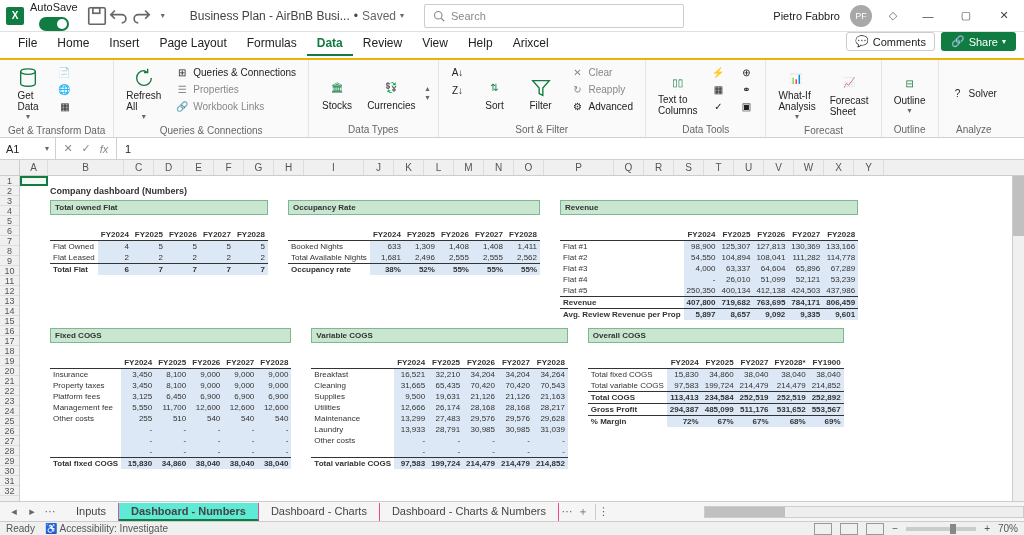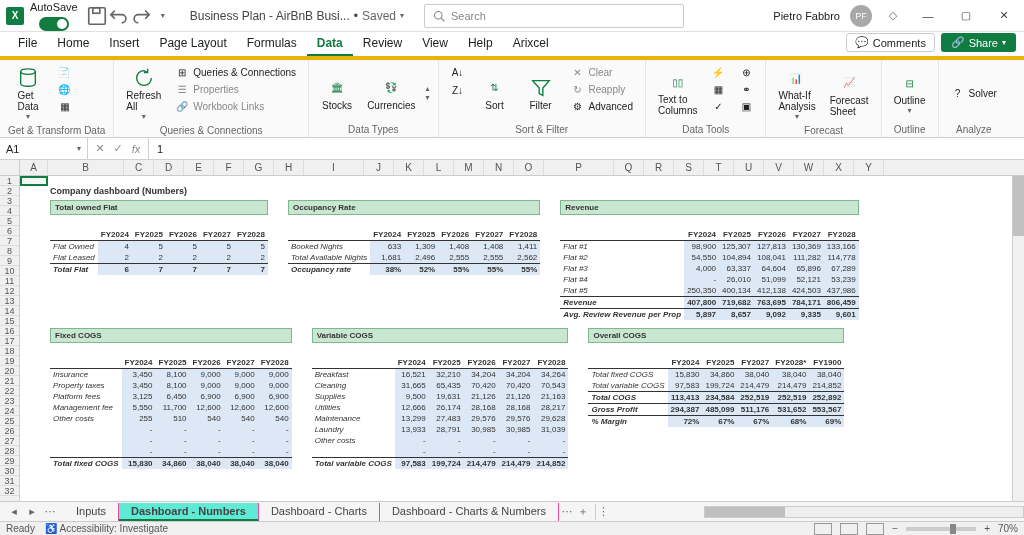--- a/index.html
+++ b/index.html
@@ -13,21 +13,21 @@
 .toggle::after{content:"";position:absolute;width:10px;height:10px;background:#fff;border-radius:50%;top:2px;right:2px;}
 .qat-btn { width:22px; height:22px; display:flex; align-items:center; justify-content:center; color:#666; cursor:pointer; border-radius:2px;}
 .doc-title { margin-left:16px; font-size:12px; color:#444; display:flex; align-items:center; gap:4px;}
 .saved { color:#666;}
 .search-box { margin-left:20px; width:260px; height:24px; border:1px solid #ccc; border-radius:2px; display:flex; align-items:center; padding:0 8px; color:#888; gap:6px; background:#fff;}
 .title-right { margin-left:auto; display:flex; align-items:center; gap:10px;}
 .avatar { width:22px; height:22px; border-radius:50%; background:#a8a8a8; color:#fff; display:flex; align-items:center; justify-content:center; font-size:9px;}
 .win-btn { width:28px; height:28px; display:flex; align-items:center; justify-content:center; color:#444;}
 
 
-.tabs { height:28px; display:flex; align-items:center; padding:0 8px; gap:2px; border-bottom:4px solid #eab308;}
+.tabs { height:28px; display:flex; align-items:flex-start; padding:0 8px; gap:2px; border-bottom:2px solid #eab308;}
 .tab { padding:4px 10px; font-size:12px; color:#222; cursor:pointer;}
 .tab.active { border-bottom:2px solid #107c41; color:#107c41; font-weight:600;}
 .tabs-right { margin-left:auto; display:flex; gap:6px; padding-bottom:3px;}
 .comments-btn { border:1px solid #ccc; padding:2px 8px; border-radius:3px; font-size:11px; display:flex; align-items:center; gap:4px;}
 .share-btn { background:#107c41; color:#fff; padding:2px 10px; border-radius:3px; font-size:11px; display:flex; align-items:center; gap:4px;}
 
 
 .ribbon { height:78px; background:#fafafa; border-bottom:1px solid #d0d0d0; display:flex; font-size:10px;}
 .rgroup { border-right:1px solid #e5e5e5; padding:4px 8px 2px; display:flex; flex-direction:column; justify-content:space-between;}
 .rgroup-label { text-align:center; color:#666; font-size:10px; margin-top:2px;}
@@ -35,21 +35,21 @@
 .rbig { display:flex; flex-direction:column; align-items:center; justify-content:center; padding:2px 4px; cursor:pointer; border-radius:2px; min-width:40px;}
 .ricon { width:24px; height:24px; display:flex; align-items:center; justify-content:center; color:#107c41;}
 .ricon svg { width:22px; height:22px;}
 .rsmall { display:flex; flex-direction:column; gap:1px;}
 .rsmall-item { display:flex; align-items:center; gap:4px; padding:1px 4px; cursor:pointer; border-radius:2px; color:#888;}
 .rsmall-item.enabled{color:#222;}
 .rsmall-icon { width:14px; height:14px; display:flex; align-items:center; justify-content:center;}
 
 
 .fbar { height:22px; border-bottom:1px solid #d0d0d0; display:flex; align-items:center; font-size:11px;}
-.namebox { width:88px; border-right:1px solid #d0d0d0; padding:0 6px; height:100%; display:flex; align-items:center; justify-content:space-between;}
+.namebox { width:56px; border-right:1px solid #d0d0d0; padding:0 6px; height:100%; display:flex; align-items:center; justify-content:space-between;}
 .fbtns { display:flex; gap:2px; padding:0 4px; border-right:1px solid #d0d0d0; height:100%; align-items:center;}
 .fbtn { width:16px; height:16px; display:flex; align-items:center; justify-content:center; color:#888;}
 .fcontent{ padding:0 8px;}
 
 
 .grid-wrap { position:absolute; top:160px; left:0; right:0; bottom:30px; display:flex; flex-direction:column;}
 .col-headers { height:16px; display:flex; background:#f0f0f0; border-bottom:1px solid #ccc; font-size:10px;}
 .corner { width:20px; border-right:1px solid #ccc; background:#f0f0f0;}
 .ch {  border-right:1px solid #ddd; text-align:center; color:#555; line-height:16px;}
 .grid-body { display:flex; flex:1; overflow:hidden;}
@@ -61,21 +61,21 @@
 
 .dash { position:absolute; top:10px; left:30px; right:10px; font-size:8px; color:#333;}
 .dash-title { font-weight:bold; font-size:9px; margin-bottom:4px;}
 .panels { display:flex; gap:20px;}
 .panel { }
 .panel-head { background:#c8e6d0; border:1px solid #7fb890; padding:2px 4px; font-weight:bold; font-size:8px;}
 .tbl { border-collapse:collapse; font-size:8px;margin-top:14px;}
 .tbl th { font-weight:bold; text-align:right; padding:1px 3px; border-bottom:1px solid #333;}
 .tbl th.lbl { text-align:left;}
 .tbl td { text-align:right; padding:1px 3px;}
-.tbl td.lbl { text-align:left;font-style:italic;}
+.tbl td.lbl { text-align:left;}
 .tbl tr.total td { font-weight:bold; border-top:1px solid #333;}
 .tbl td.data { background:#dce8f5;}
 
 
 .sheet-tabs { position:absolute; bottom:14px; left:0; right:0; height:20px; border-top:1px solid #ccc; display:flex; align-items:center; font-size:11px; background:#f5f5f5;}
 .stab-nav { display:flex; gap:2px; padding:0 6px;}
 .stab-btn { width:16px; height:16px; display:flex; align-items:center; justify-content:center; color:#666;}
 .stab { padding:2px 12px; border-right:1px solid #ec4899; cursor:pointer; color:#444;}
 .stab.active { background:#5eead4; border-bottom:2px solid #107c41; font-weight:700;}
 .hscroll { margin-left:auto; width:320px; height:12px; background:#eee; border:1px solid #ccc; position:relative;}

